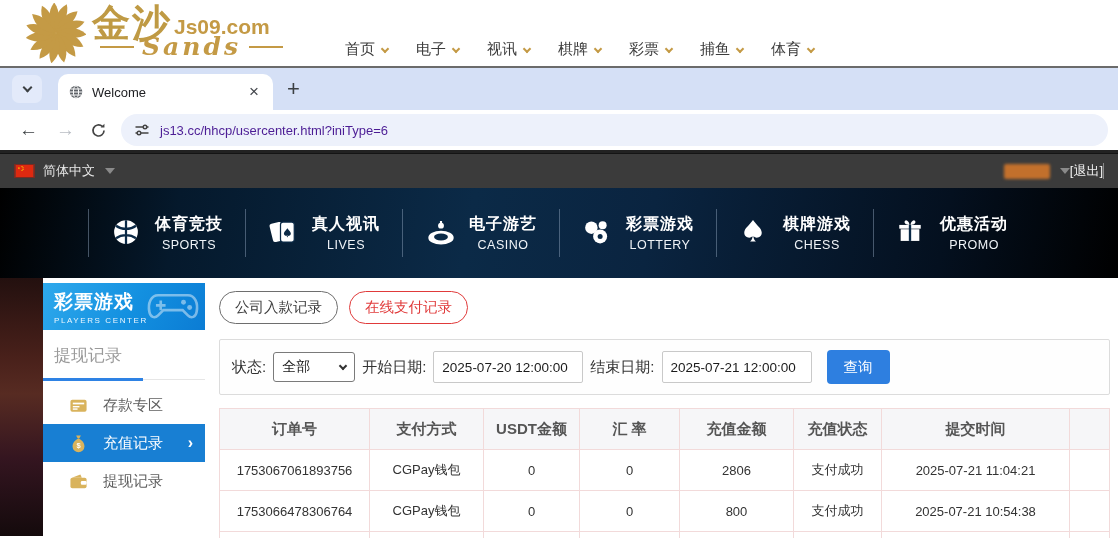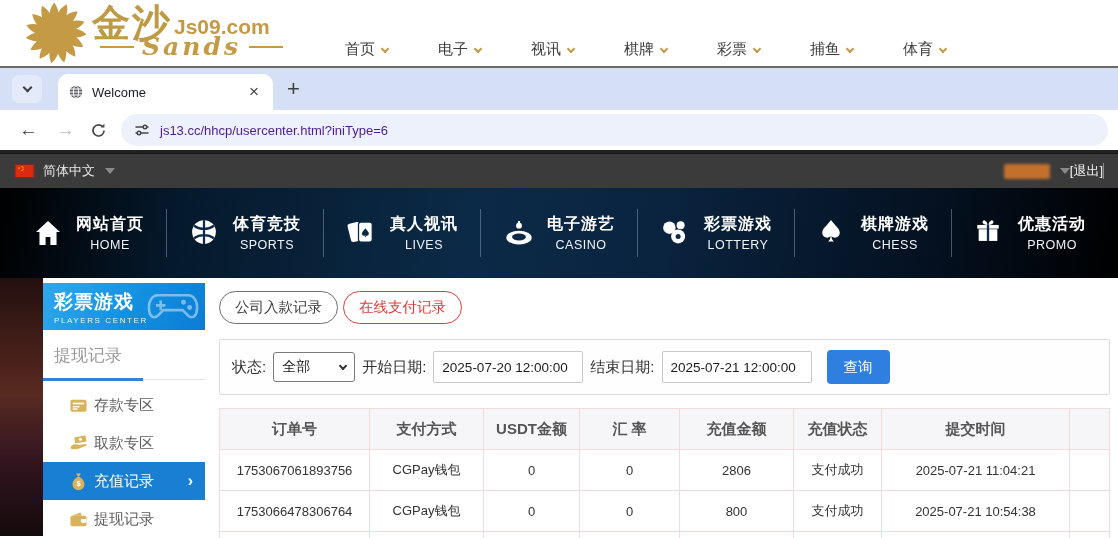--- a/index.html
+++ b/index.html
@@ -12,21 +12,21 @@
   .sun { width:60px; height:60px; }
   .logo-text { margin-left:6px; }
   .logo-row1 { display:flex; align-items:flex-end; }
   .logo-cn { font-family:"DejaVu Serif", serif; font-size:38px; line-height:36px;
     color:#bf9a44; font-weight:bold; letter-spacing:2px; }
   .logo-domain { font-size:21px; font-weight:bold; color:#c49a45; margin-left:2px; margin-bottom:2px; }
   .logo-script-row { display:flex; align-items:center; margin-top:-9px; margin-left:8px; }
   .logo-script { font-family:"DejaVu Serif", serif; font-style:italic; font-weight:bold;
     font-size:25px; color:#c49a45; letter-spacing:3px; padding:0 8px; }
   .rule { flex:0 0 34px; height:0; border-top:2px solid #c49a45; }
-  .site-nav { display:flex; gap:50px; margin-left:62px;margin-top:32px; }
+  .site-nav { display:flex; gap:28px; margin-left:62px;margin-top:32px; }
   .site-nav-item { font-size:15px; color:#3c3c3c; cursor:pointer; white-space:nowrap; }
   .chev { display:inline-block; width:6px; height:6px; border-right:2px solid #c49a45;
     border-bottom:2px solid #c49a45; transform:rotate(45deg); margin-left:7px; vertical-align:2px; }
 
   
   .tab-strip { height:44px; background:#d5e0f6; border-top:2px solid #6b6b6b;
     display:flex; align-items:flex-end; }
   .strip-chevron-btn { align-self:center; margin-left:12px; width:30px; height:28px;
     border-radius:7px; background:#e3eafa; display:flex; align-items:center; justify-content:center; cursor:pointer; }
   .strip-chevron-btn .c { width:7px; height:7px; border-right:2px solid #3c4043;
@@ -79,29 +79,29 @@
   .sidebar { width:162px; flex:0 0 162px; }
   .sb-header { height:47px; position:relative; overflow:hidden; padding:6px 0 0 11px;
     background:linear-gradient(120deg,#2fa9ec 0%,#1390e0 55%,#0b7cd4 100%); }
   .sb-title { color:#fff; font-size:19px; font-weight:bold; letter-spacing:1px; }
   .sb-sub { color:#eaf6ff; font-size:8px; letter-spacing:1.6px; margin-top:1px; }
   .sb-gamepad { position:absolute; right:4px; top:7px; width:56px; opacity:.45; }
   .sb-section { margin:0; padding:14px 0 12px 11px; font-size:17px; color:#9a9a9a;
     border-bottom:1px solid #e6e6e6; position:relative; }
   .sb-section::after { content:""; position:absolute; left:0; bottom:-2px; width:62%; height:3px; background:#2e82e4; }
   .sb-menu { list-style:none; padding-top:6px; }
-  .sb-item { height:38px; display:flex; align-items:center; padding-left:26px; gap:6px;
+  .sb-item { height:38px; display:flex; align-items:center; padding-left:26px; gap:15px;
     color:#5e5e5e; font-size:15px; cursor:pointer; }
   .sb-item .ico { width:19px; height:19px; display:flex; }
   .sb-item.active { background:#187fd3; color:#fff; }
   .sb-item .arrow { margin-left:auto; margin-right:12px; color:#fff; font-size:16px; font-weight:bold; }
 
   
   .main-area { flex:1; padding:8px 8px 0 14px; min-width:0; }
-  .pills { display:flex; gap:5px; }
+  .pills { display:flex; gap:11px; }
   .pill { border:1px solid #6e6e6e; border-radius:17px; background:#fff; padding:6px 15px;
     font-size:14.5px; color:#3c3c3c; cursor:pointer; white-space:nowrap; }
   .pill.active { border-color:#e03a3a; color:#e03a3a; }
   .filter-box { margin-top:15px; border:1px solid #dcdcdc; background:#fefefe; border-radius:2px;
     height:56px; display:flex; align-items:center; padding:0 12px; gap:7px; }
   .f-label { font-size:15px; color:#333; white-space:nowrap; }
   .f-select { width:82px; height:30px; border:1px solid #7a7a7a; border-radius:3px; background:#fff;
     display:flex; align-items:center; padding:0 8px; cursor:pointer; }
   .f-select-value { font-size:14px; color:#1b1b1b; flex:1; }
   .f-select .c { width:6px; height:6px; border-right:2px solid #333; border-bottom:2px solid #333;
@@ -213,31 +213,20 @@
   <span class="tri-down"></span>
   <div class="lang-right">
     <span class="user-redacted"></span>
     <span class="tri-down"></span>
     <span class="logout">[退出]</span>
     <span class="bar-divider"></span>
   </div>
 </div>
 
 <nav class="main-nav">
-  <div class="mn-item">
-    <span class="mn-icon">
-      <svg viewBox="0 0 24 24" width="32" height="32">
-          <path d="M12 3l9 8.2h-2.6V21h-4.6v-6h-3.6v6H5.6v-9.8H3z" fill="#fff"></path>
-        </svg>
-    </span>
-    <span class="mn-text">
-        <div class="mn-cn">网站首页</div>
-        <div class="mn-en">HOME</div>
-      </span>
-  </div>
   <span class="mn-divider"></span>
   <div class="mn-item">
     <span class="mn-icon">
       <svg viewBox="0 0 24 24" width="30" height="30">
           <circle cx="12" cy="12" r="9.5" fill="#fff"></circle>
           <path d="M4 7c4.5 3.4 11.5 3.4 16 0M4 17c4.5-3.4 11.5-3.4 16 0M12 2.5v19" stroke="#0b2a47" stroke-width="1.8" fill="none"></path>
         </svg>
     </span>
     <span class="mn-text">
         <div class="mn-cn">体育竞技</div>
@@ -337,30 +326,20 @@
         <li class="sb-item">
           <span class="ico">
             <svg viewBox="0 0 20 20" width="19" height="19">
                 <rect x="1.5" y="4" width="17" height="12.5" rx="2" fill="#d9b35c"></rect>
                 <rect x="4" y="7" width="12" height="1.8" fill="#fff"></rect>
                 <rect x="4" y="10.5" width="7" height="1.5" fill="#fff"></rect>
                 <rect x="4" y="13" width="5" height="1.5" fill="#fff"></rect>
               </svg>
           </span>
           <span>存款专区</span>
-        </li>
-        <li class="sb-item">
-          <span class="ico">
-            <svg viewBox="0 0 20 20" width="19" height="19">
-                <rect x="6" y="2.5" width="12" height="6.5" rx="1" transform="rotate(-10 12 6)" fill="#d9b35c"></rect>
-                <circle cx="12" cy="5.6" r="1.6" fill="#fff"></circle>
-                <path d="M2 13c3-2.5 6-2.5 9-1.5l6-1c1.5-.3 2 1.5.5 2L10 15.5c-3 1-5.5.5-8 0z" fill="#d9b35c"></path>
-              </svg>
-          </span>
-          <span>取款专区</span>
         </li>
         <li class="sb-item active">
           <span class="ico">
             <svg viewBox="0 0 20 20" width="19" height="19">
                 <path d="M7.5 1.5h5L11 4.6H9z" fill="#d9b35c"></path>
                 <path d="M10 4.6c-4 2.2-6.3 5.2-6.3 8.2a6.3 6.3 0 0012.6 0c0-3-2.3-6-6.3-8.2z" fill="#d9b35c"></path>
                 <text x="10" y="15" font-size="8" font-weight="bold" fill="#fff" text-anchor="middle">$</text>
               </svg>
           </span>
           <span>充值记录</span>

